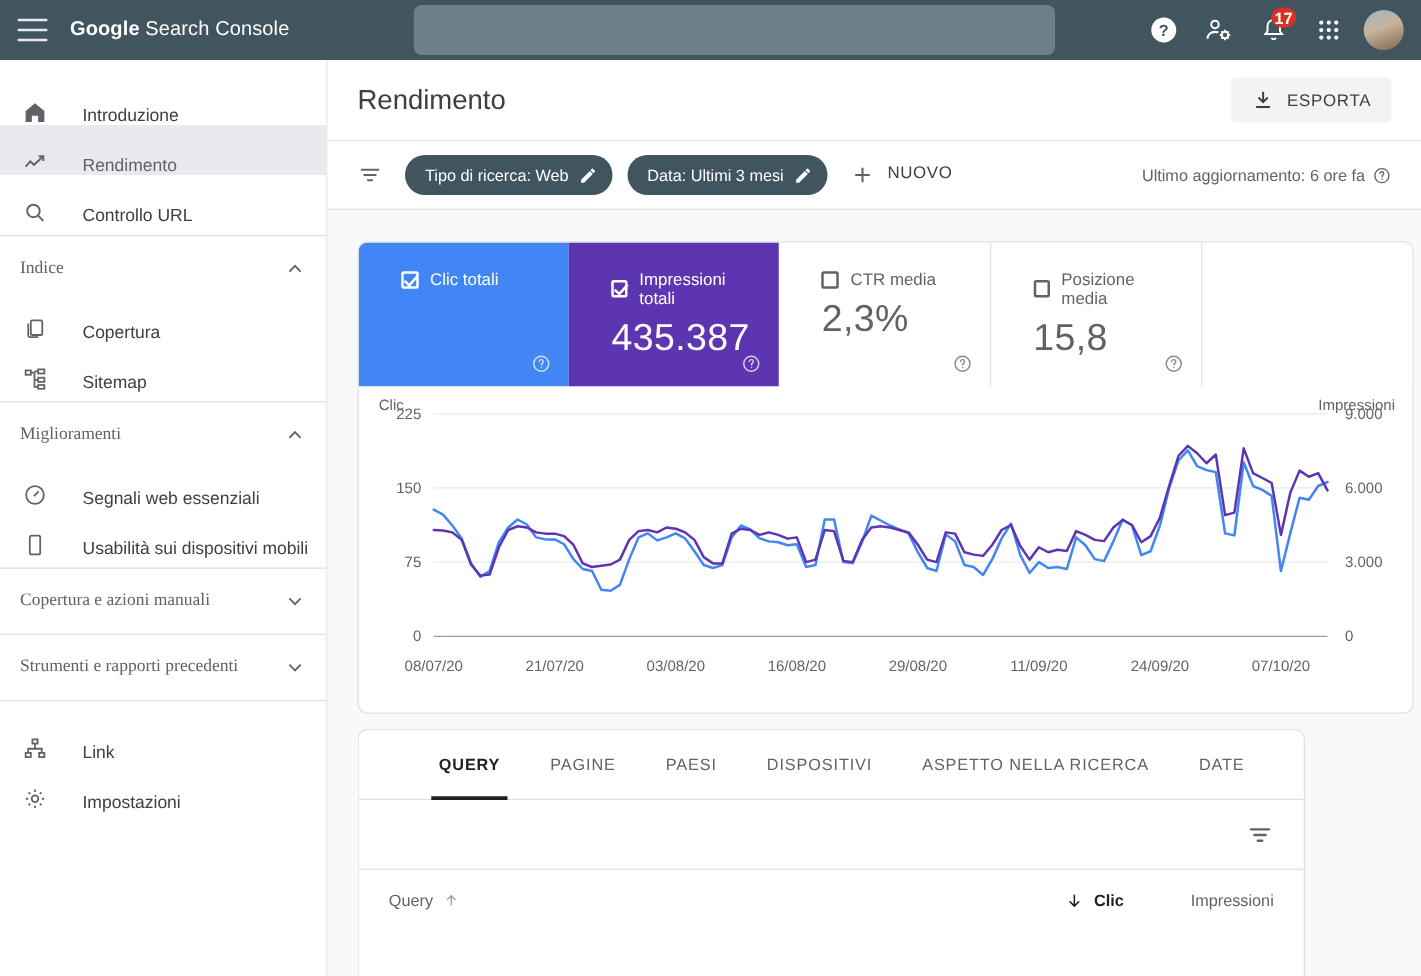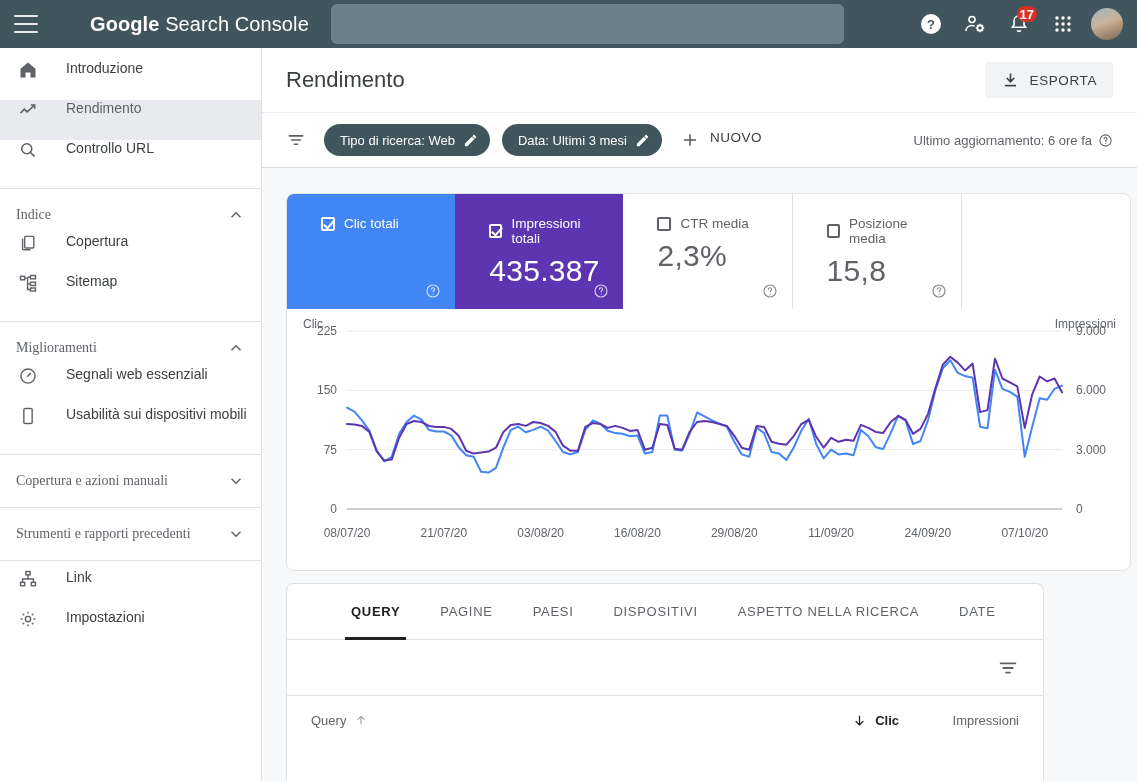--- a/index.html
+++ b/index.html
@@ -9,41 +9,41 @@
     background: #fff; overflow: hidden;
   }
   
   .appbar {
     position: absolute; top: 0; left: 0; width: 1137px; height: 48px;
     background: #41555e; display: flex; align-items: center;
   }
   .hamburger { width: 24px; height: 18px; margin-left: 14px; margin-right: 18px;
     display: flex; flex-direction: column; justify-content: space-between; cursor: pointer; }
   .hamburger span { display: block; height: 2px; background: #e8eaed; border-radius: 1px; }
-  .brand { font-size: 20px; color: #fff; letter-spacing: .1px; white-space: nowrap; margin-left: 34px; }
+  .brand { font-size: 16px; color: #fff; letter-spacing: .1px; white-space: nowrap; }
   .brand b { font-weight: 700; }
   .brand i { font-style: normal; font-weight: 400; }
   .searchbox {
     position: absolute; left: 331px; top: 4px; width: 513px; height: 40px;
     background: #6d7f88; border-radius: 6px; border: none; outline: none;
   }
   .appbar-icons { position: absolute; right: 10px; top: 0; height: 48px;
     display: flex; align-items: center; gap: 4px; }
   .ic { width: 40px; height: 40px; border-radius: 50%; display: flex;
     align-items: center; justify-content: center; position: relative; cursor: pointer; }
   .badge { position: absolute; top: 2px; right: 2px; background: #d93025; color: #fff;
     font-size: 13px; font-weight: 700; border-radius: 9px; min-width: 18px; height: 16px;
     display: flex; align-items: center; justify-content: center; padding: 0 3px; }
   .avatar { width: 32px; height: 32px; border-radius: 50%; overflow: hidden;
     background: linear-gradient(160deg,#9fb6c4 0%,#c9b39a 45%,#7d6450 100%); }
 
   
   .sidebar { position: absolute; top: 48px; left: 0; width: 262px; height: 733px;
     background: #fff; border-right: 1px solid #e0e0e0; overflow: hidden; }
-  .nav-item { display: flex; align-items: flex-start; height: 40px; padding-left: 16px;
+  .nav-item { display: flex; align-items: flex-end; height: 40px; padding-left: 16px;
     cursor: pointer; color: #3c4043; font-size: 14px; }
   .nav-item .nicon { width: 24px; margin-right: 26px; display: flex; align-items: center;
     justify-content: center; color: #5f6368; }
   .nav-item.active { background: #e8eaed; color: #5f6368; }
   .nav-gap { height: 12px; }
   .nav-sep { height: 1px; background: #e0e0e0; margin: 8px 0; }
   .nav-group { display: flex; align-items: center; justify-content: space-between;
     padding: 8px 16px 8px 16px; color: #5f6368; font-size: 14px; cursor: pointer; font-family: Liberation Serif, serif; }
   .nav-group .gl { max-width: 180px; line-height: 20px; }
   .chev { width: 18px; height: 18px; color: #5f6368; }

